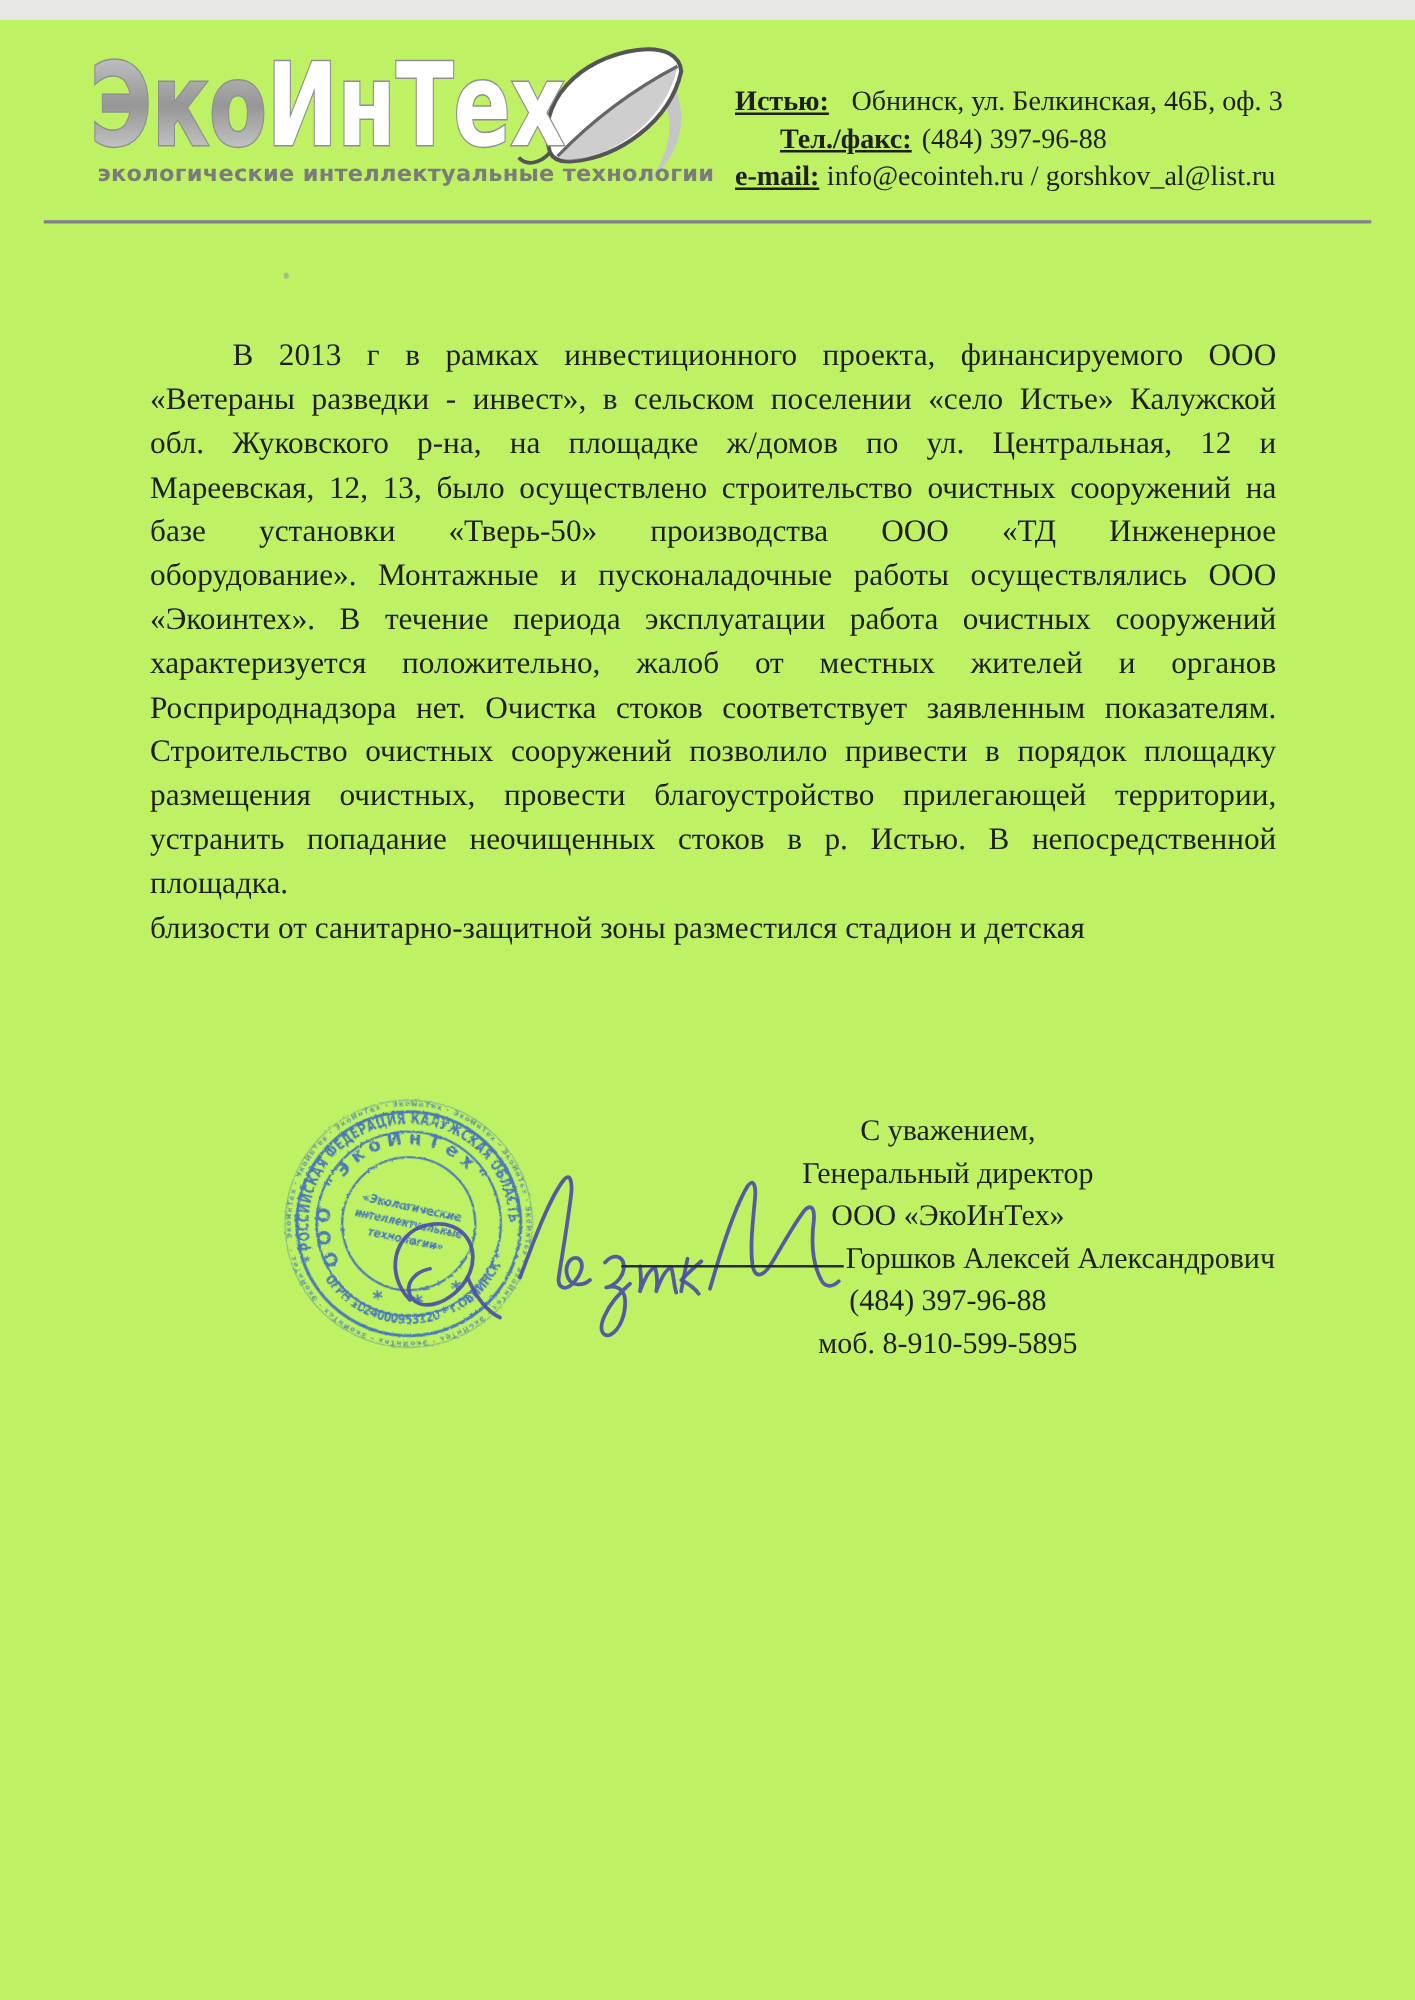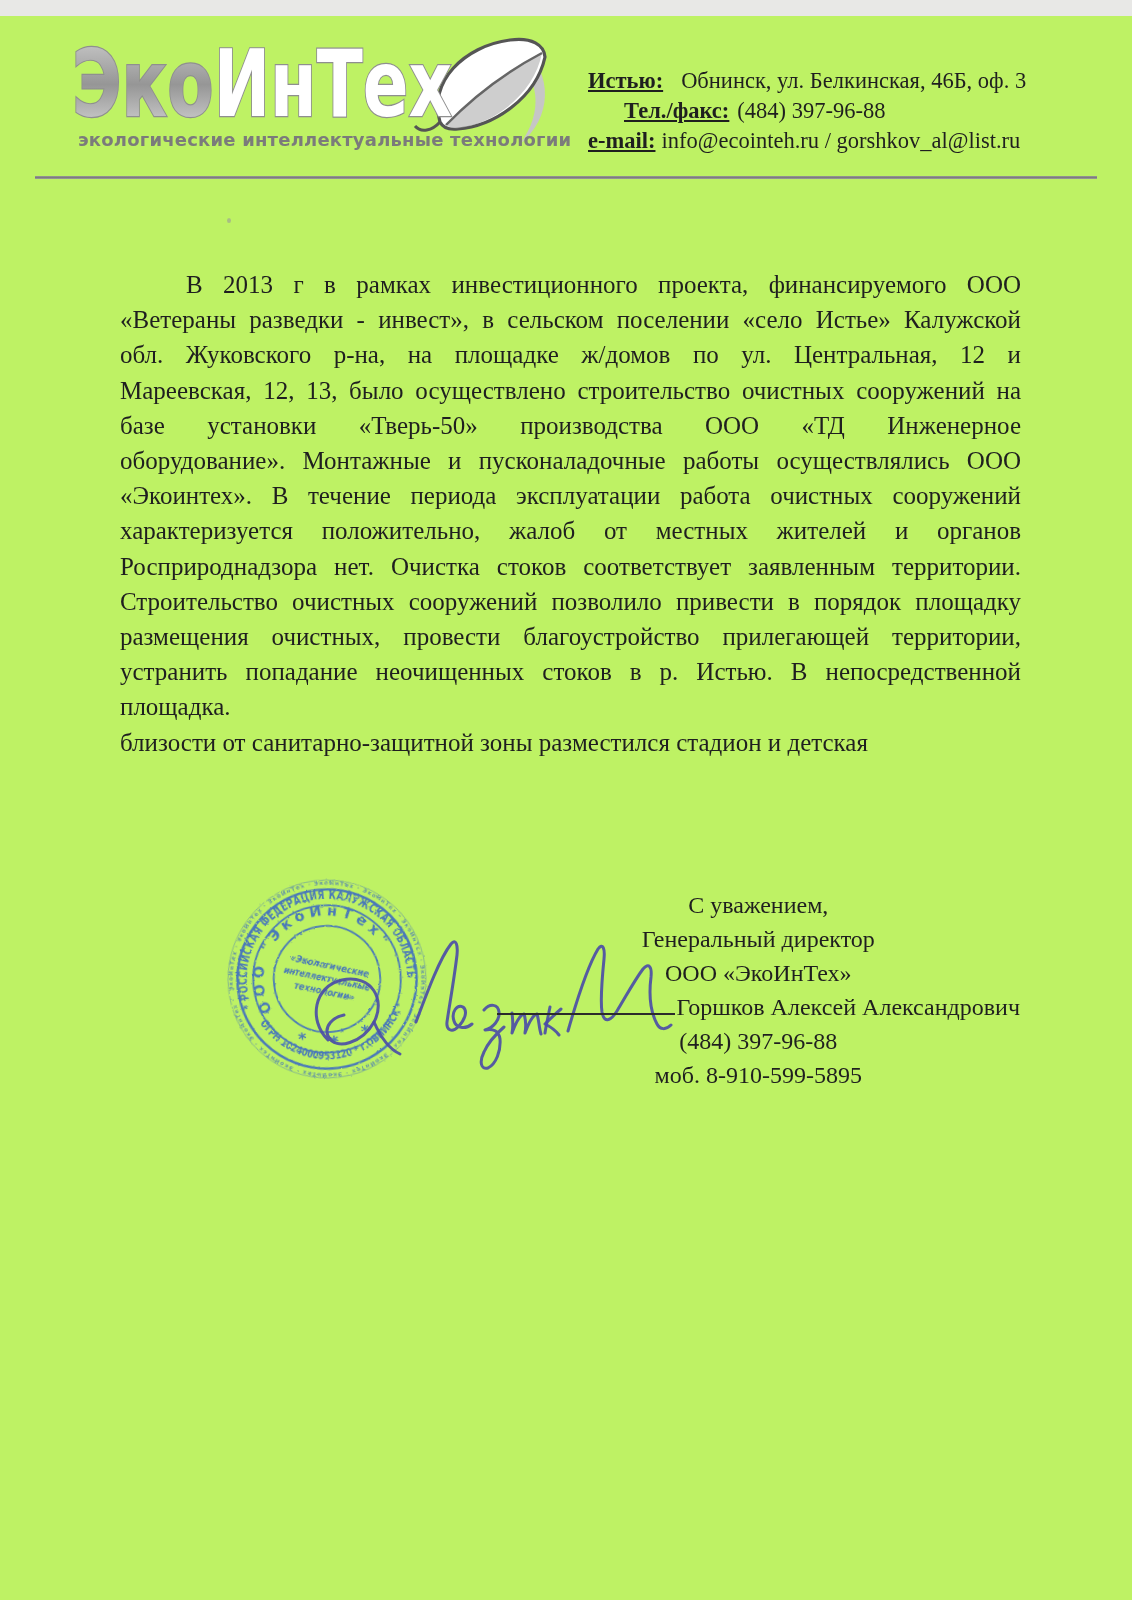--- a/index.html
+++ b/index.html
@@ -144,21 +144,21 @@
 
   <div class="letter-body">
       <div class="body-line">В 2013 г в рамках инвестиционного проекта, финансируемого ООО</div>
       <div class="body-line">«Ветераны разведки - инвест», в сельском поселении «село Истье» Калужской</div>
       <div class="body-line">обл. Жуковского р-на, на площадке ж/домов по ул. Центральная, 12 и</div>
       <div class="body-line">Мареевская, 12, 13, было осуществлено строительство очистных сооружений на</div>
       <div class="body-line">базе установки «Тверь-50» производства ООО «ТД Инженерное</div>
       <div class="body-line">оборудование». Монтажные и пусконаладочные работы осуществлялись ООО</div>
       <div class="body-line">«Экоинтех». В течение периода эксплуатации работа очистных сооружений</div>
       <div class="body-line">характеризуется положительно, жалоб от местных жителей и органов</div>
-      <div class="body-line">Росприроднадзора нет. Очистка стоков соответствует заявленным территории.</div>
+      <div class="body-line">Росприроднадзора нет. Очистка стоков соответствует заявленным показателям.</div>
       <div class="body-line">Строительство очистных сооружений позволило привести в порядок площадку</div>
       <div class="body-line">размещения очистных, провести благоустройство прилегающей территории,</div>
       <div class="body-line">устранить попадание неочищенных стоков в р. Истью. В непосредственной</div>
       <div class="body-line">площадка.</div>
       <div class="body-line">близости от санитарно-защитной зоны разместился стадион и детская</div>
     </div>
 
   <svg class="stamp-svg" viewBox="-120 -120 240 240">
     <defs>
       <path id="arcMicro" d="M -101 0 A 101 101 0 1 1 101 0 A 101 101 0 1 1 -101 0" fill="none"></path>

